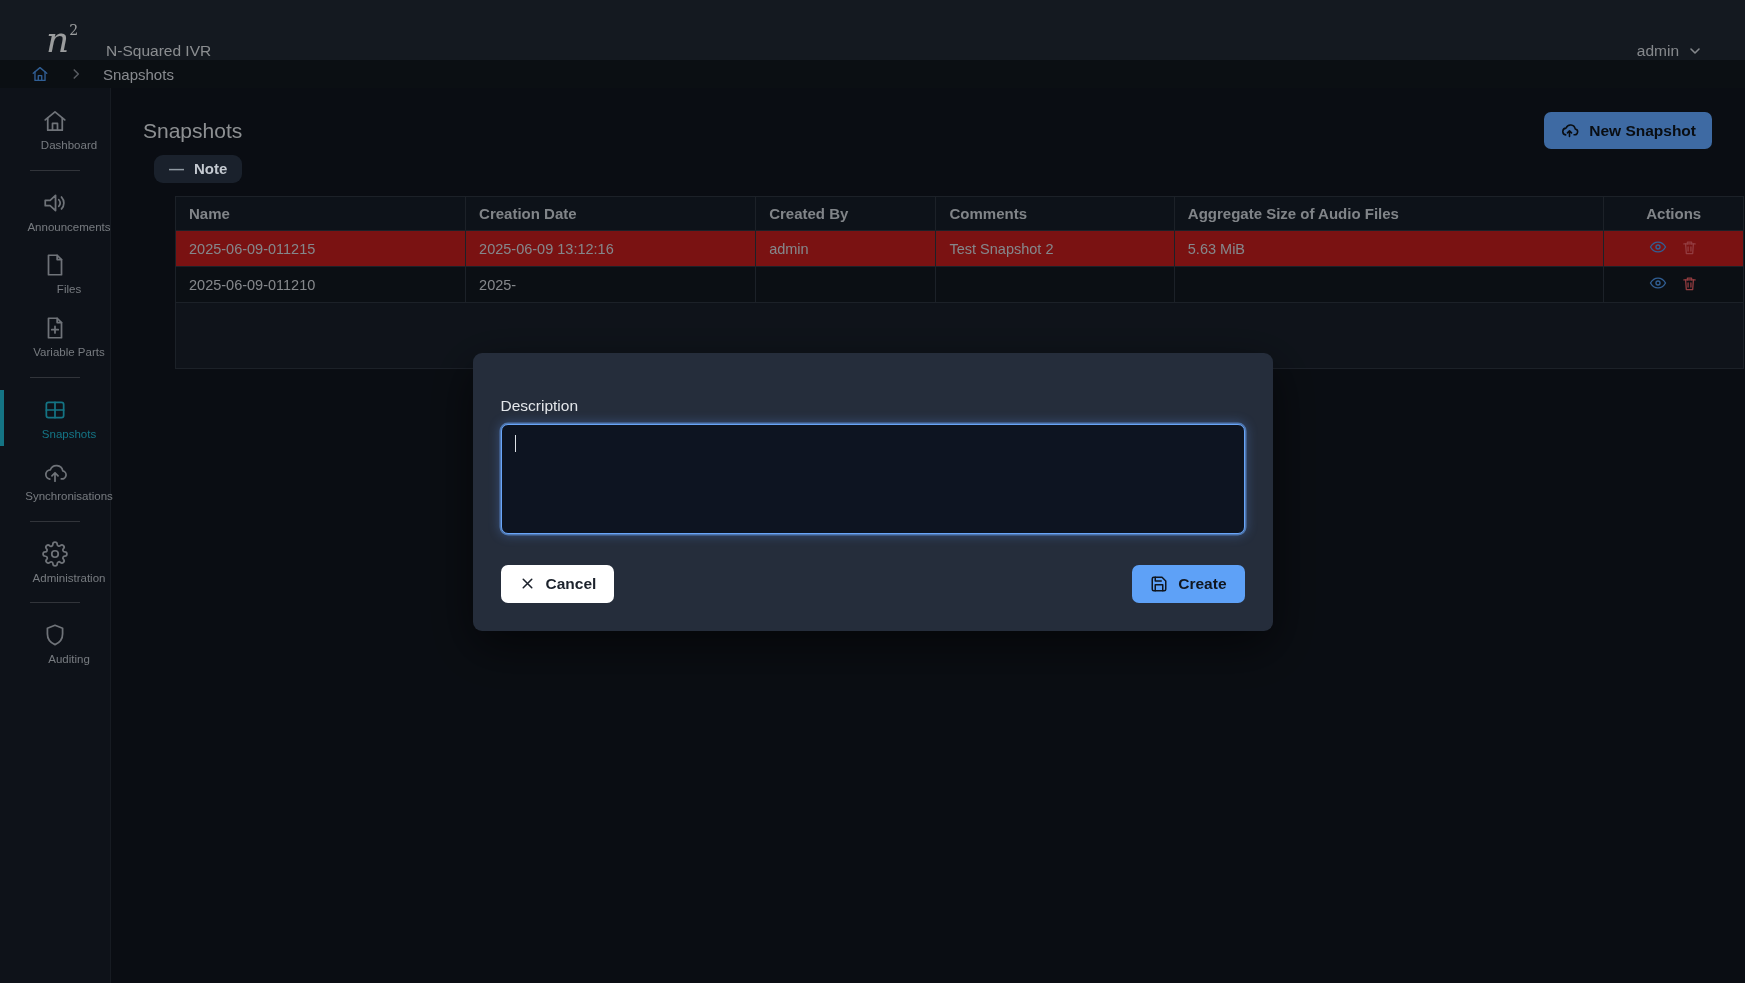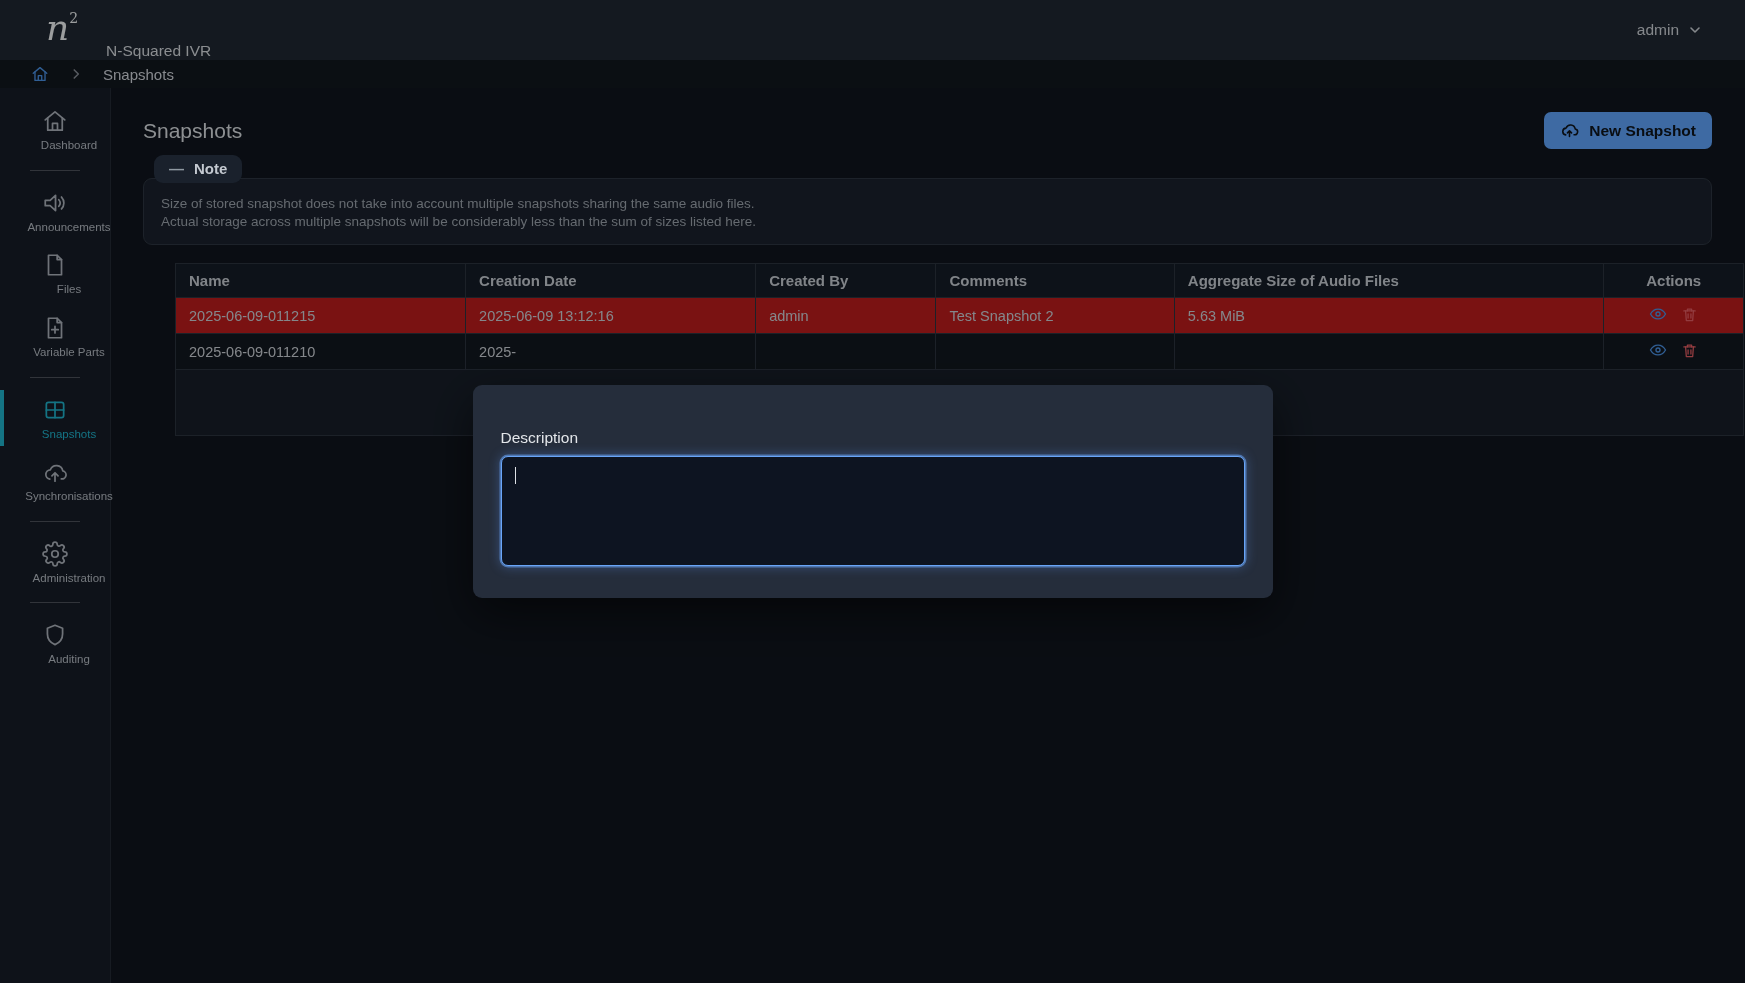--- a/index.html
+++ b/index.html
@@ -8,21 +8,21 @@
     width:1745px; height:983px; overflow:hidden;
     background:#10151d;
     font-family:"Liberation Sans", sans-serif;
     -webkit-font-smoothing:antialiased;
   }
   svg { display:block; }
 
   
   .topbar {
     height:60px; background:#1f2731;
-    display:flex; align-items:center; padding:0 30px 0 30px;
+    display:flex; align-items:flex-end; padding:0 30px 0 30px;
   }
   .logo {
     font-family:"DejaVu Serif", serif; font-style:italic;
     color:#eceef0; font-size:36px; line-height:1; margin-left:16px;
     position:relative; top:-2px;
   }
   .logo sup { font-size:14px; font-style:normal; position:relative; top:-4px; }
   .brand { color:#d2d6db; font-size:15.5px; margin-left:28px;margin-top:41px; }
   .user-menu {
     margin-left:auto; margin-right:12px;
@@ -275,24 +275,20 @@
             </svg>
         </span>
         <span>New Snapshot</span>
       </button>
     </div>
 
     <div class="note">
       <div class="note-legend">
         <span class="note-dash">—</span>
         <span class="note-title">Note</span>
-      </div>
-      <div class="note-body">
-        <div>Size of stored snapshot does not take into account multiple snapshots sharing the same audio files.</div>
-        <div>Actual storage across multiple snapshots will be considerably less than the sum of sizes listed here.</div>
       </div>
     </div>
 
     <table class="tbl">
       <colgroup>
         <col style="width:18.5%">
           <col style="width:18.5%">
           <col style="width:11.5%">
         <col style="width:15.2%">
           <col style="width:27.4%">
@@ -371,14 +367,34 @@
 <div class="backdrop"></div>
 <div class="modal-wrap">
   <div class="modal">
 
     <div class="desc-label">Description</div>
     <div class="ta-wrap">
       <textarea style=""></textarea>
       <div class="caret"></div>
     </div>
 
+    <div class="modal-foot">
+      <button class="btn-cancel">
+        <span>
+          <svg width="17" height="17" viewBox="0 0 24 24" fill="none" stroke="currentColor" stroke-width="2.2" stroke-linecap="round">
+              <path d="M6 6 L18 18 M18 6 L6 18"></path>
+            </svg>
+        </span>
+        <span>Cancel</span>
+      </button>
+      <button class="btn-create">
+        <span>
+          <svg width="18" height="18" viewBox="0 0 24 24" fill="none" stroke="currentColor" stroke-width="2" stroke-linecap="round" stroke-linejoin="round">
+              <path d="M19 21H5a2 2 0 0 1-2-2V5a2 2 0 0 1 2-2h11l5 5v11a2 2 0 0 1-2 2z"></path>
+              <polyline points="17 21 17 13 7 13 7 21"></polyline>
+              <polyline points="7 3 7 8 15 8"></polyline>
+            </svg>
+        </span>
+        <span>Create</span>
+      </button>
+    </div>
   </div>
 </div>
 
 </body></html>

